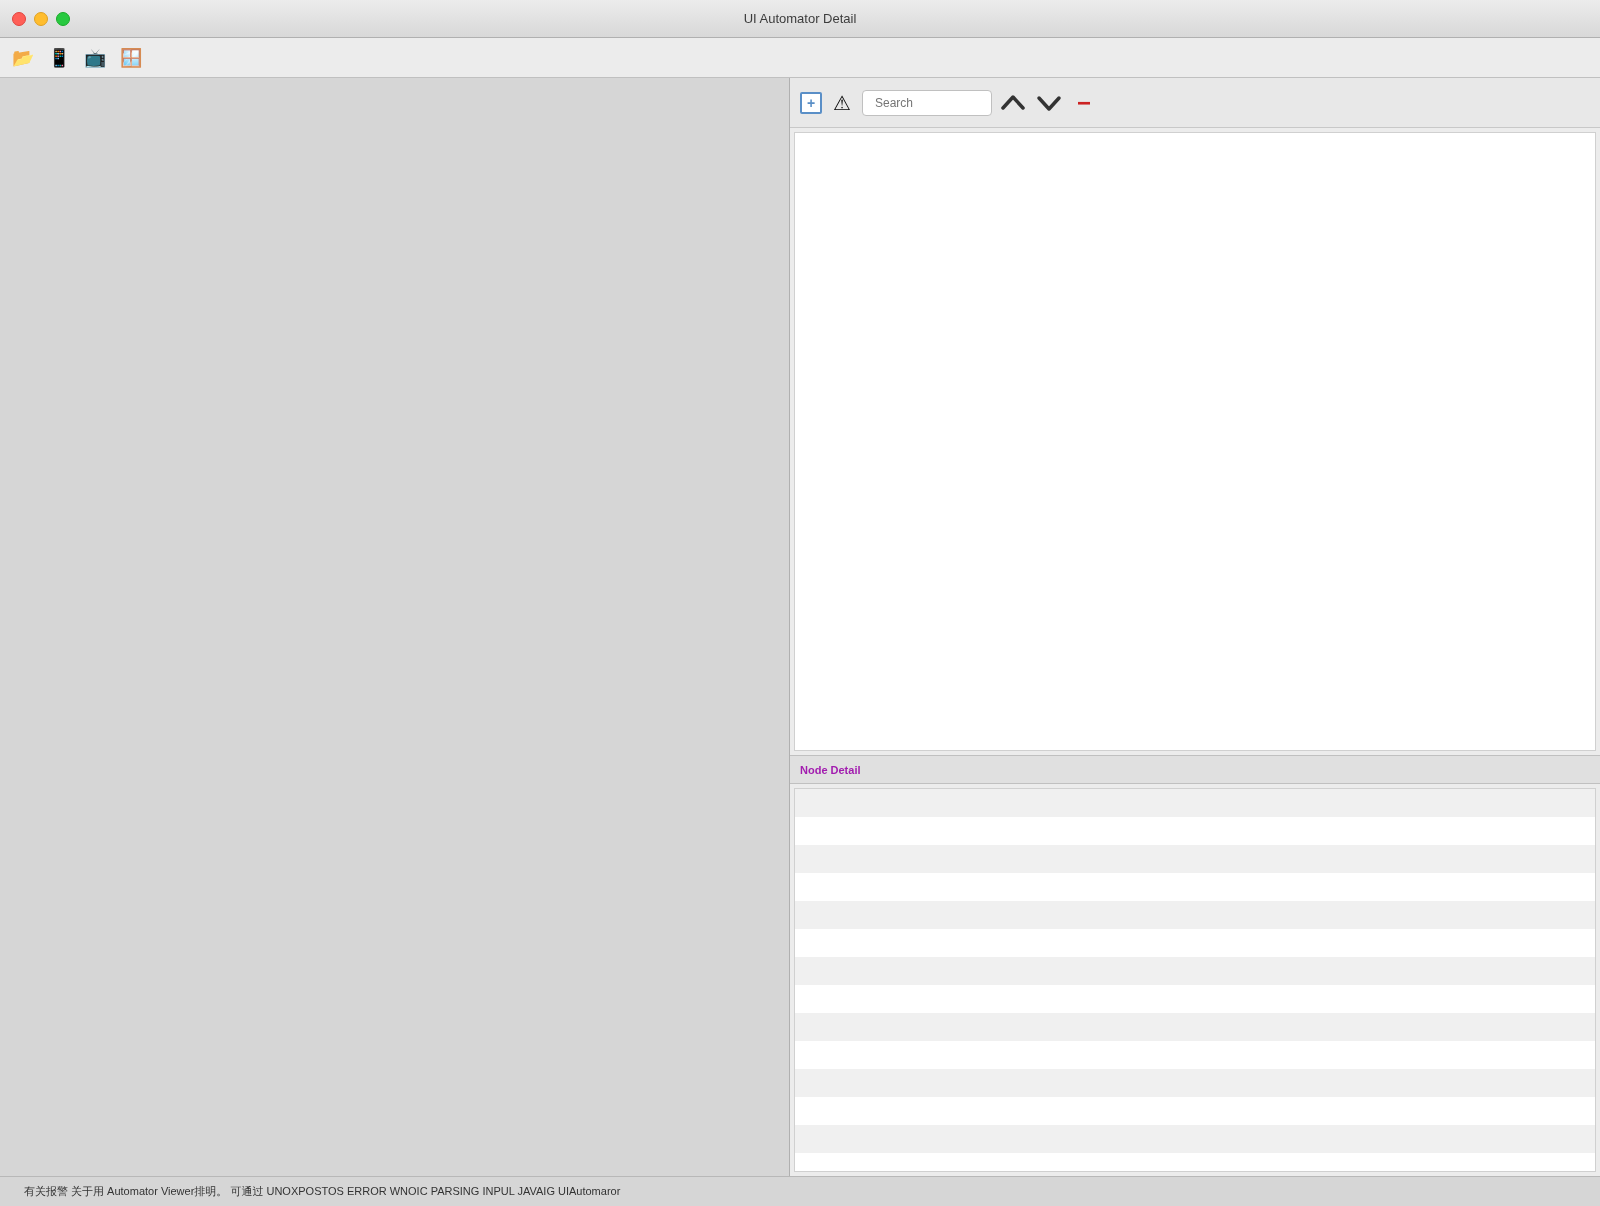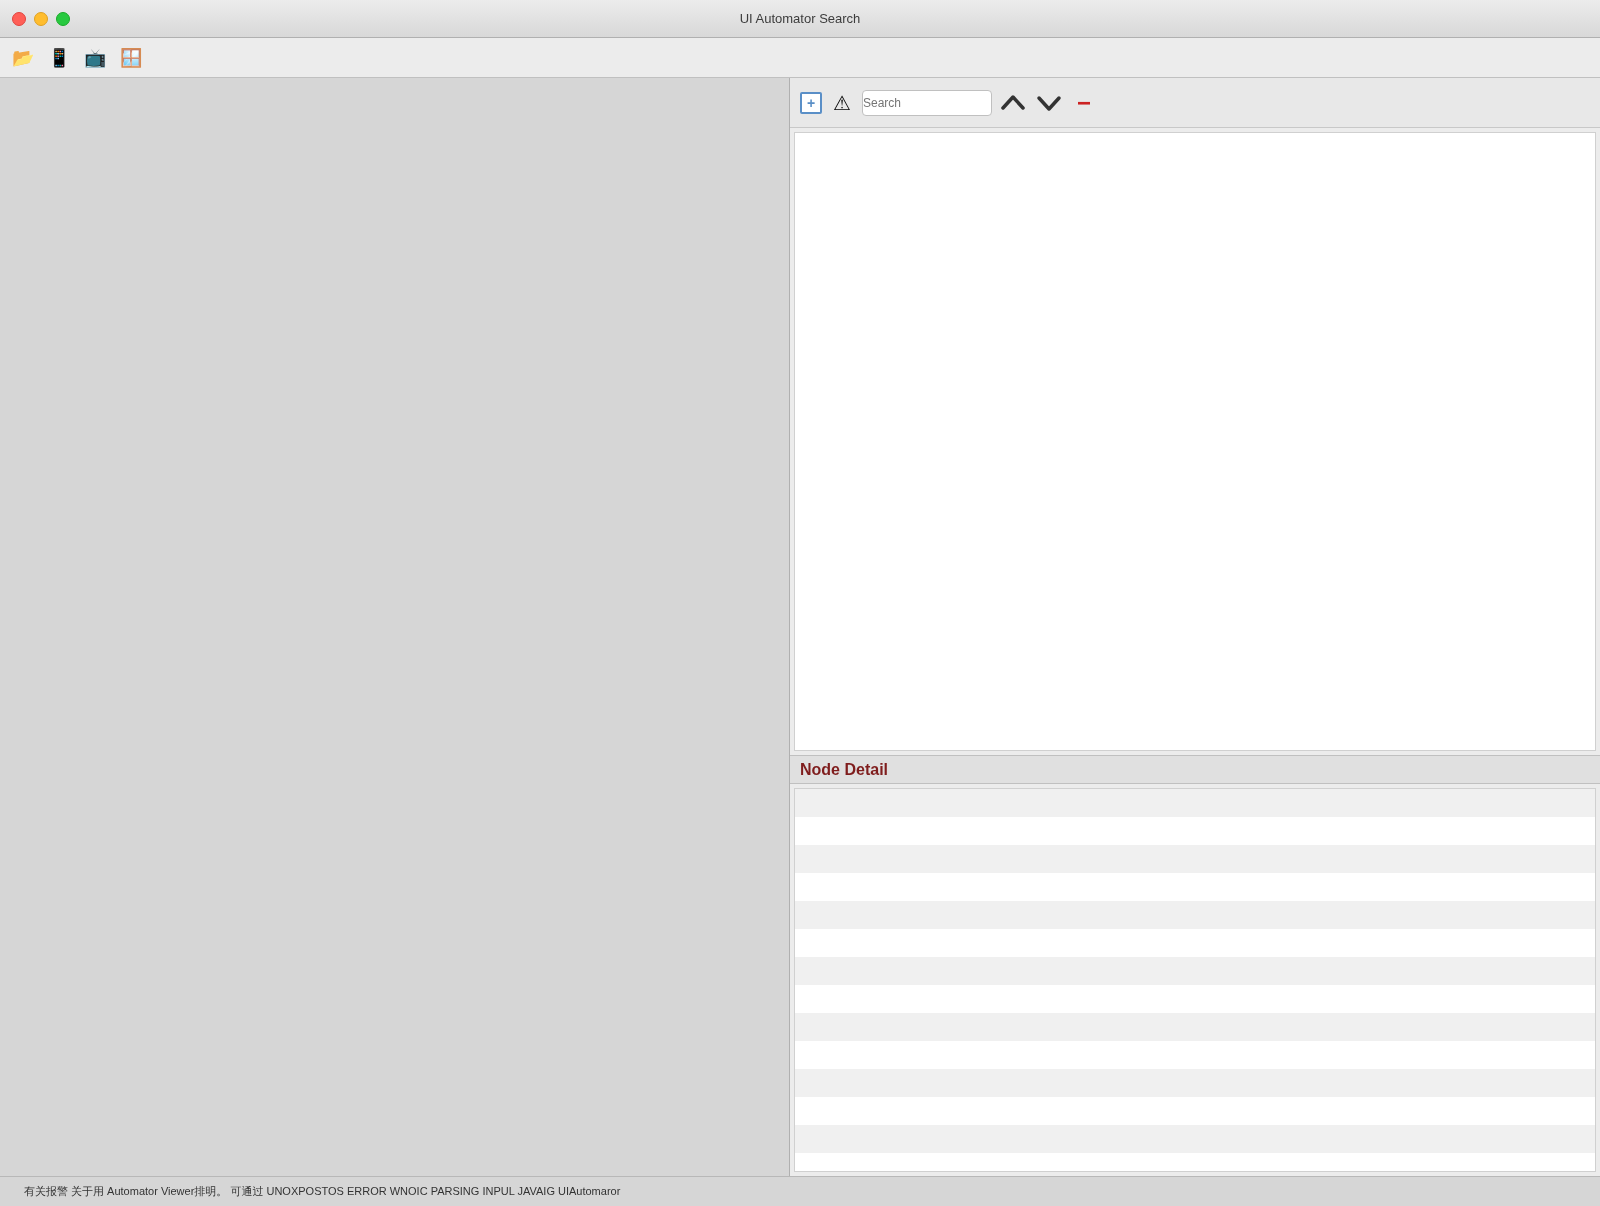--- a/index.html
+++ b/index.html
@@ -158,21 +158,21 @@
     .warning-icon {
       font-size: 20px;
       cursor: pointer;
     }
 
     .search-input {
       width: 130px;
       height: 26px;
       border: 1px solid #c0c0c0;
       border-radius: 4px;
-      padding: 0 0;
+      padding: 0 12px;
       font-size: 12px;
       background: white;
       color: #888;
       outline: none;
     }
 
     .nav-btn {
       font-size: 22px;
       font-weight: bold;
       cursor: pointer;
@@ -223,22 +223,22 @@
     .node-detail-header {
       height: 28px;
       background: #e0e0e0;
       border-bottom: 1px solid #c0c0c0;
       display: flex;
       align-items: center;
       padding: 0 10px;
     }
 
     .node-detail-title {
-      font-size: 16px;
-      color: #7f1d1d;
+      font-size: 11px;
+      color: #a21caf;
       font-weight: 600;
     }
 
     .node-detail-content {
       flex: 1;
       background: white;
       border: 1px solid #d0d0d0;
       margin: 4px;
       overflow: hidden;
       display: flex;
@@ -286,21 +286,21 @@
   </style>
 </head>
 <body>
 
 <div class="title-bar">
   <div class="traffic-lights">
     <div class="traffic-light close"></div>
     <div class="traffic-light minimize"></div>
     <div class="traffic-light maximize"></div>
   </div>
-  <span class="title-bar-title">UI Automator Search</span>
+  <span class="title-bar-title">UI Automator Detail</span>
 </div>
 
 <div class="toolbar">
   <div class="toolbar-btn">
     <span class="toolbar-icon icon-folder-open"></span>
   </div>
   <div class="toolbar-btn">
     <span class="toolbar-icon icon-screenshot"></span>
   </div>
   <div class="toolbar-btn">

